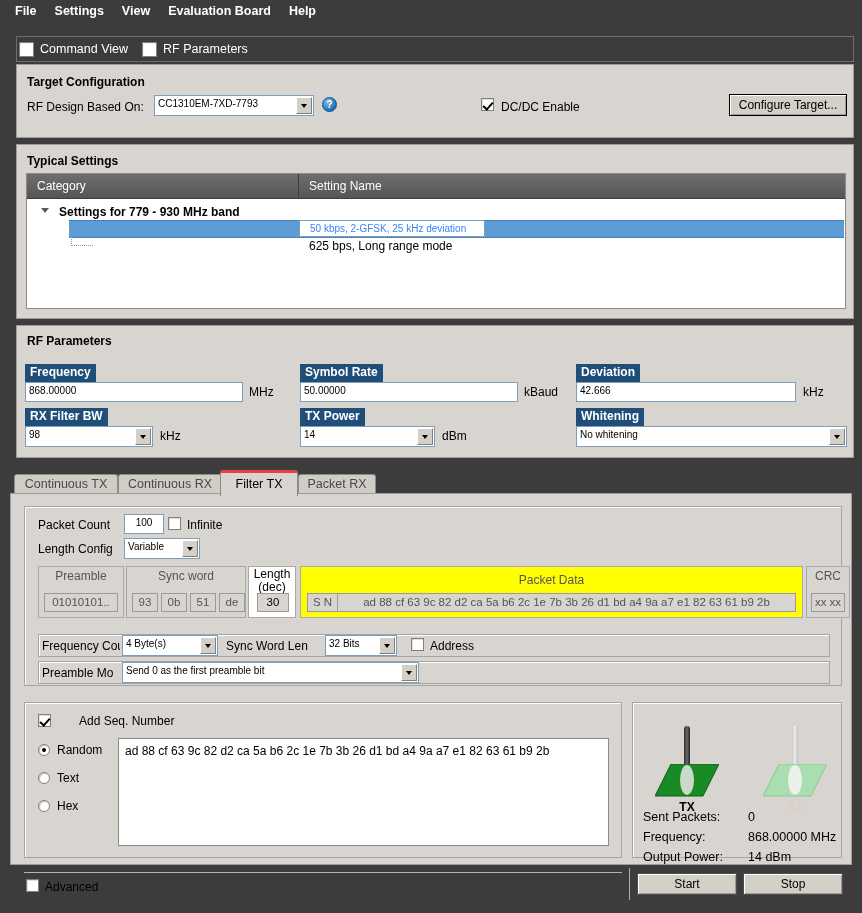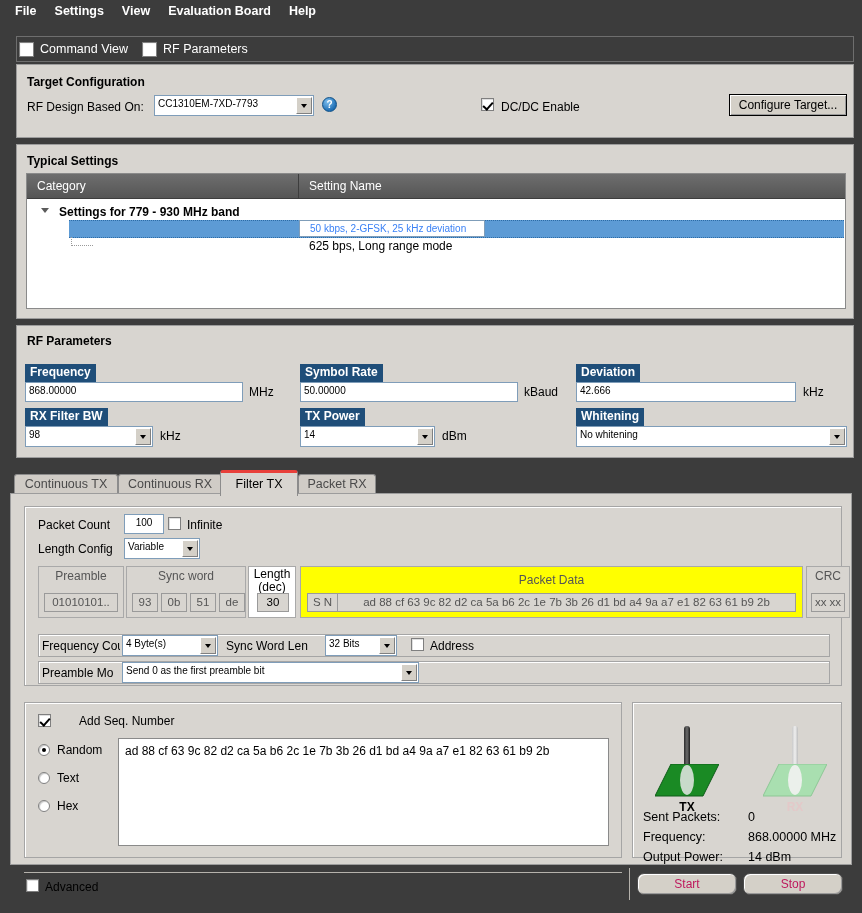--- a/index.html
+++ b/index.html
@@ -81,21 +81,21 @@
   .chk.on::after{
     content:"";position:absolute;left:3px;top:1px;width:4px;height:8px;
     border:solid #000;border-width:0 2px 2px 0;transform:rotate(42deg);
   }
 
   .btn{
     position:absolute;background:#d4d0c8;border:1px solid #000;
     box-sizing:border-box;font-size:12px;text-align:center;color:#000;
     box-shadow:inset 1px 1px 0 #ffffff, inset -1px -1px 0 #9a9a9a;
   }
-  .btn.disabled{color:#be185d;border-color:#4d4d4d;border-radius:7px;}
+  .btn.disabled{color:#000000;border-color:#4d4d4d;}
 
   
   #typicalPanel{left:16px;top:144px;width:838px;height:175px;}
   #typicalPanel .panel-title{position:absolute;left:10px;top:9px;}
   .tree{
     position:absolute;left:9px;top:28px;width:820px;height:136px;
     background:#ffffff;border:1px solid #8a8a8a;box-sizing:border-box;
   }
   .tree-head{
     display:flex;height:24px;

